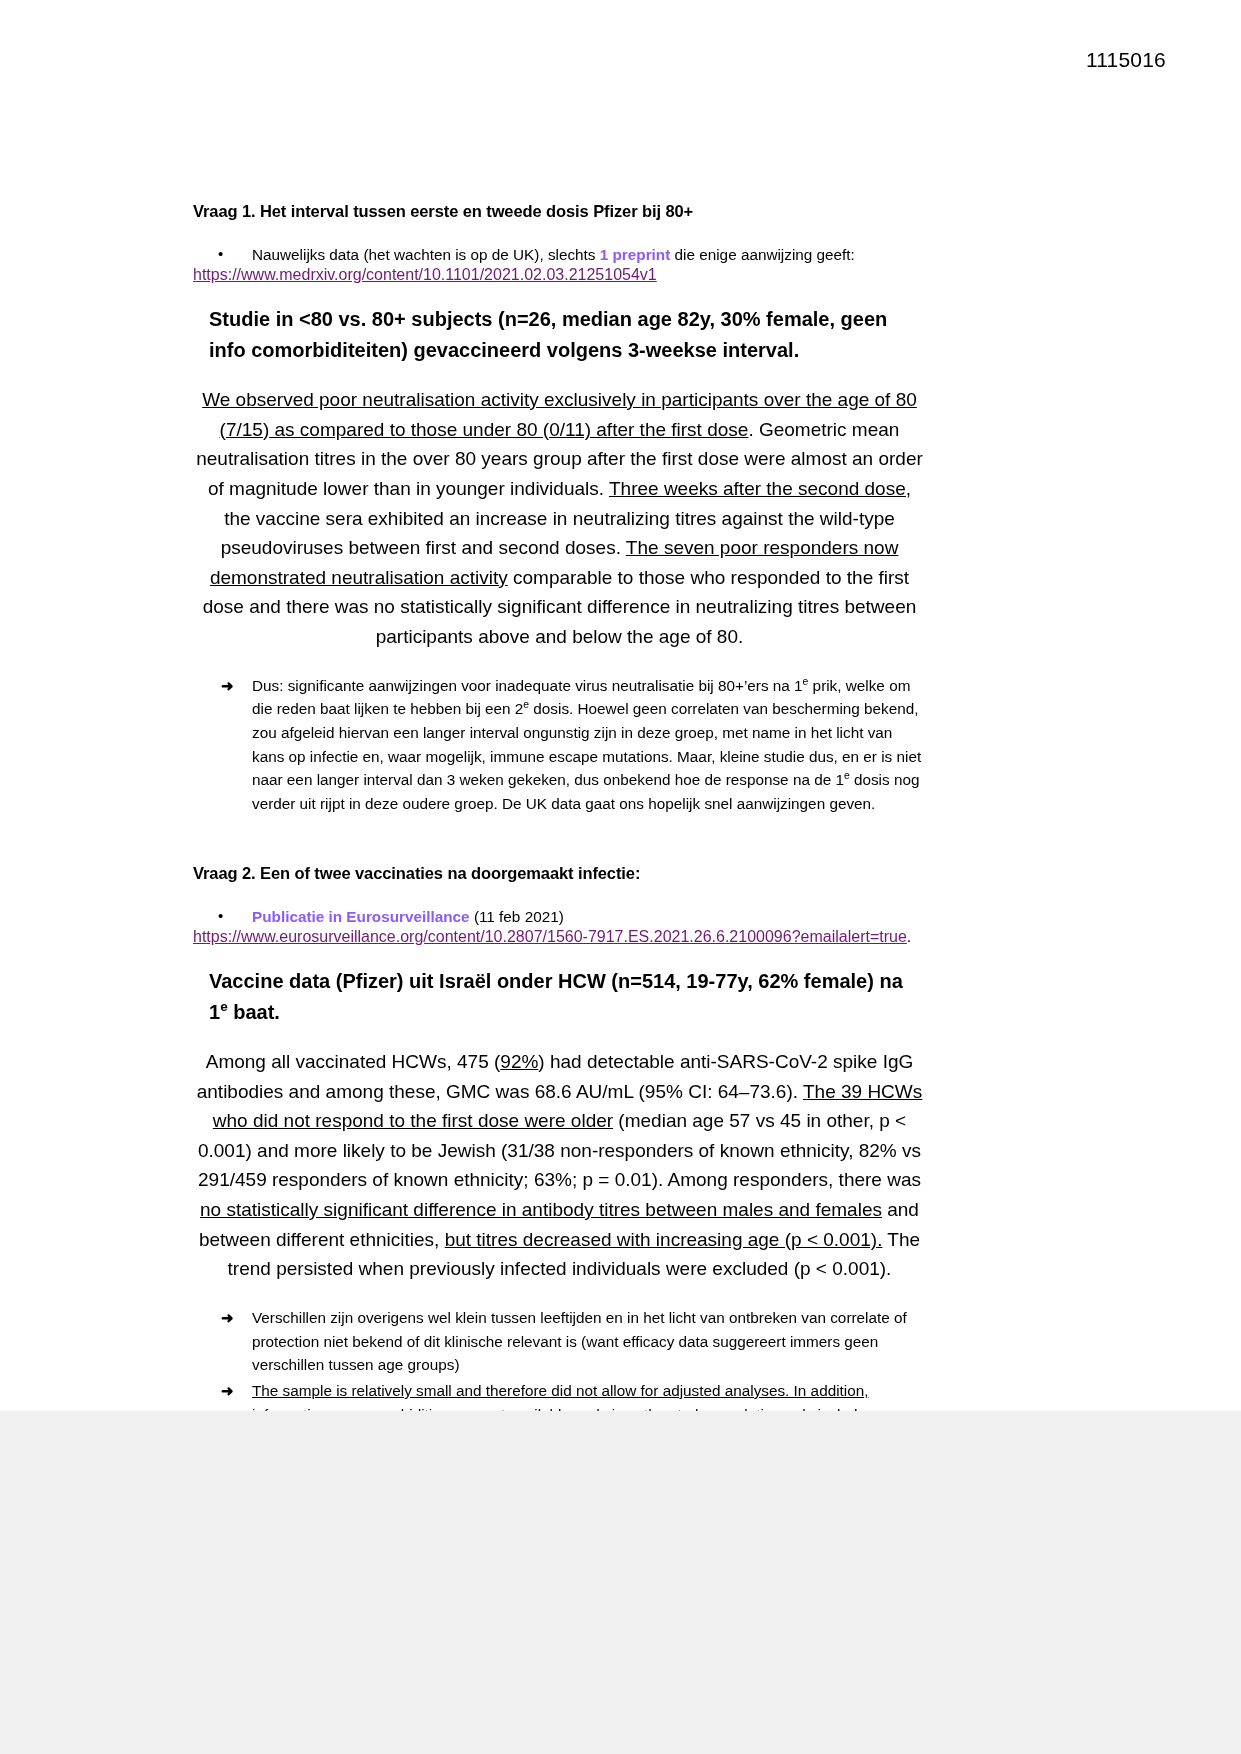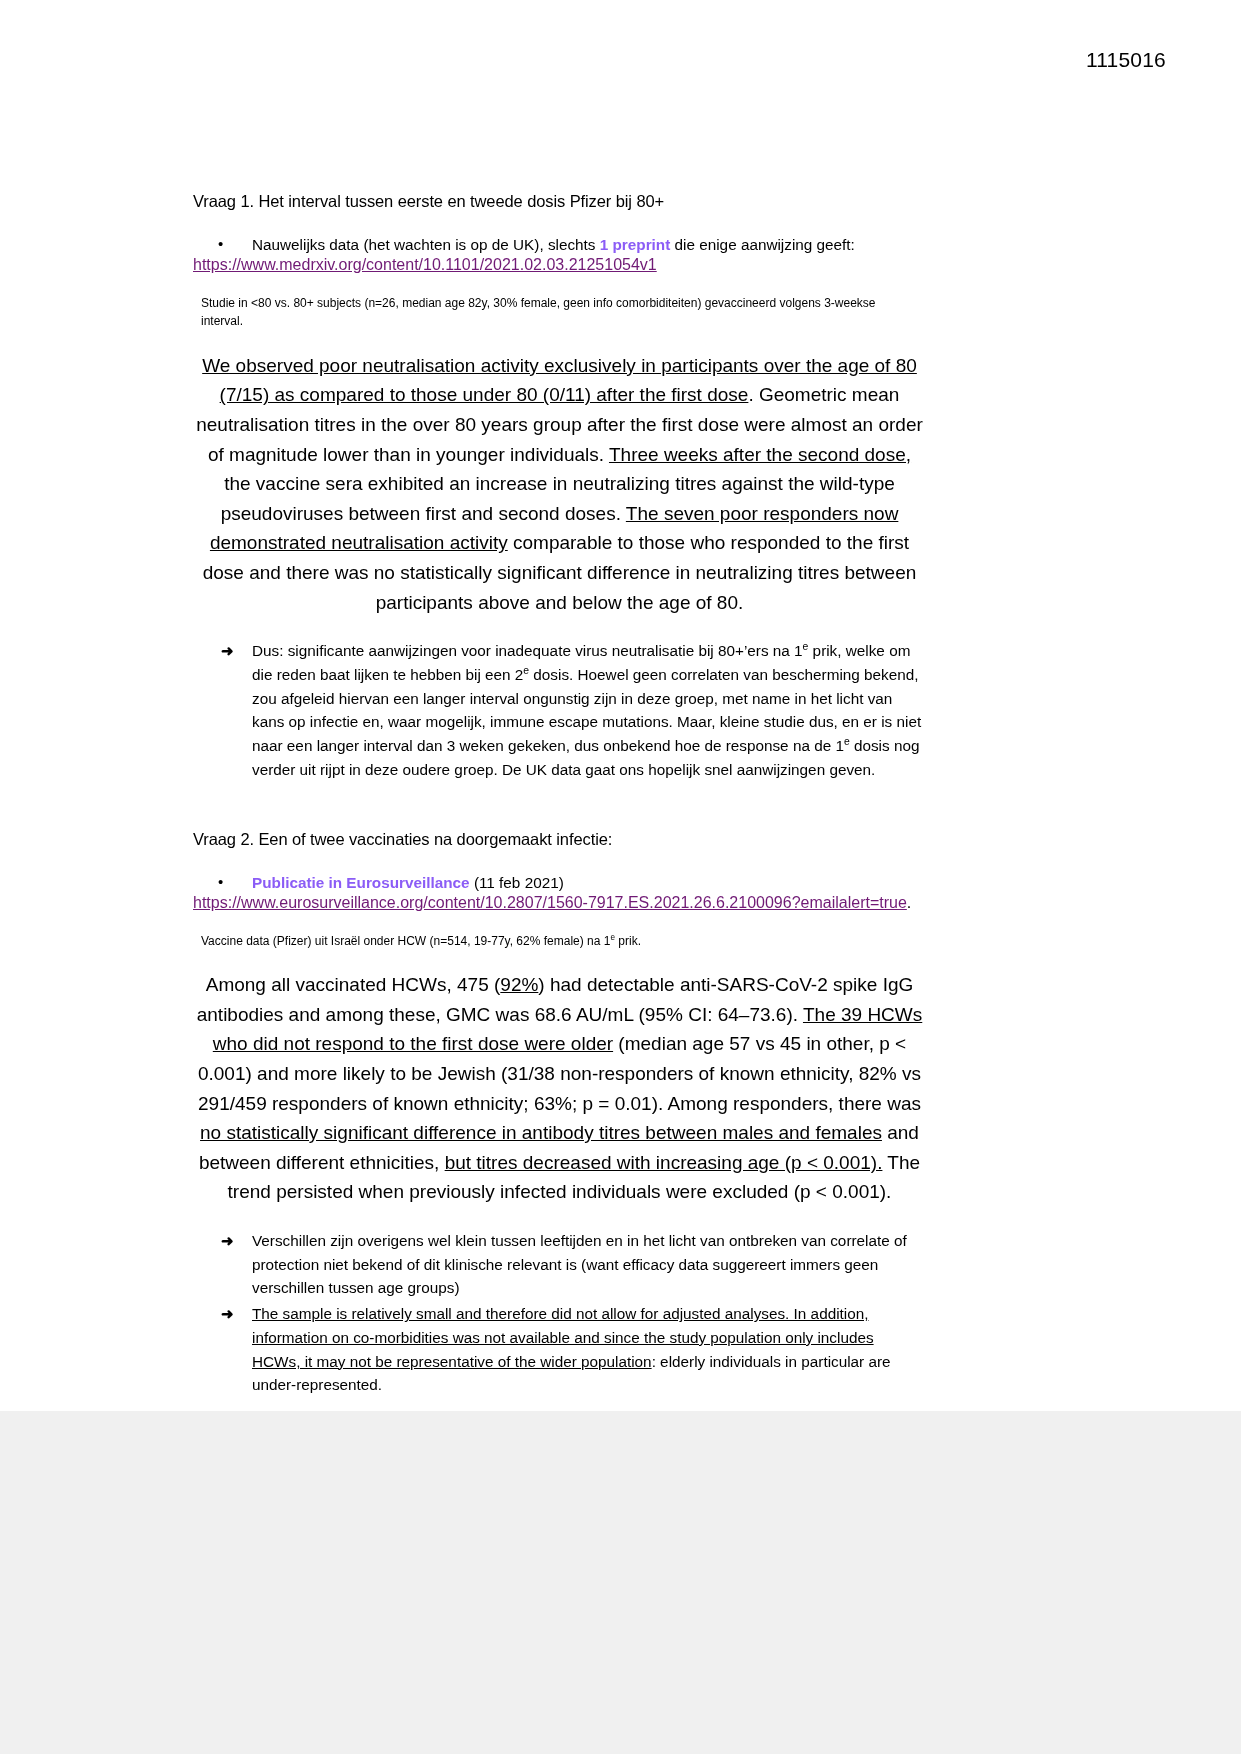--- a/index.html
+++ b/index.html
@@ -29,31 +29,32 @@
   }
   .content {
     position: absolute;
     left: 193px;
     top: 188px;
     width: 733px;
     color: #000000;
   }
   h2.section-title {
     font-size: 16.5px;
-    font-weight: normal;
-    margin: 4px 0 22px 0;
+    font-weight: bold;
+    margin: 14px 0 22px 0;
     letter-spacing: -0.1px;
   }
   .section + .section {
     margin-top: 48px;
   }
   p {
-    margin: 8px;
-    font-size: 12px;
+    margin: 16px;
+    font-size: 20px;
     line-height: 1.52;
+    font-weight: bold;
   }
   .para {
     margin-bottom: 20px;
   }
   .bullet-line {
     position: relative;
     padding-left: 59px;
     font-size: 15.3px;
     line-height: 1.52;
   }
@@ -144,21 +145,21 @@
       <h2 class="section-title">Vraag 2. Een of twee vaccinaties na doorgemaakt infectie:</h2>
 
       <div class="bullet-line">
         <span class="dot">•</span><span class="accent-bold">Publicatie in Eurosurveillance</span><span> (11 feb 2021)</span>
       </div>
 
       <div class="url-line">
         <a class="link" href="#">https://www.eurosurveillance.org/content/10.2807/1560-7917.ES.2021.26.6.2100096?emailalert=true</a><span>.</span>
       </div>
 
-      <p class="para"><span>Vaccine data (Pfizer) uit Israël onder HCW (n=514, 19-77y, 62% female) na 1</span><sup>e</sup><span> prik.</span></p>
+      <p class="para"><span>Vaccine data (Pfizer) uit Israël onder HCW (n=514, 19-77y, 62% female) na 1</span><sup>e</sup><span> baat.</span></p>
 
       <div class="quote">
         <span>Among all vaccinated HCWs, 475 (</span><span class="u">92%</span><span>) had detectable anti-SARS-CoV-2 spike IgG antibodies and among these, GMC was 68.6 AU/mL (95% CI: 64–73.6). </span><span class="u">The 39 HCWs who did not respond to the first dose were older</span><span> (median age 57 vs 45 in other, p &lt; 0.001) and more likely to be Jewish (31/38 non-responders of known ethnicity, 82% vs 291/459 responders of known ethnicity; 63%; p = 0.01). Among responders, there was </span><span class="u">no statistically significant difference in antibody titres between males and females</span><span> and between different ethnicities, </span><span class="u">but titres decreased with increasing age (p &lt; 0.001).</span><span> The trend persisted when previously infected individuals were excluded (p &lt; 0.001).</span>
       </div>
 
       <div class="arrow-group">
         <div class="arrow-item">
           <span class="arrow">➜</span><span>Verschillen zijn overigens wel klein tussen leeftijden en in het licht van ontbreken van correlate of protection niet bekend of dit klinische relevant is (want efficacy data suggereert immers geen verschillen tussen age groups)</span>
         </div>
         <div class="arrow-item">

